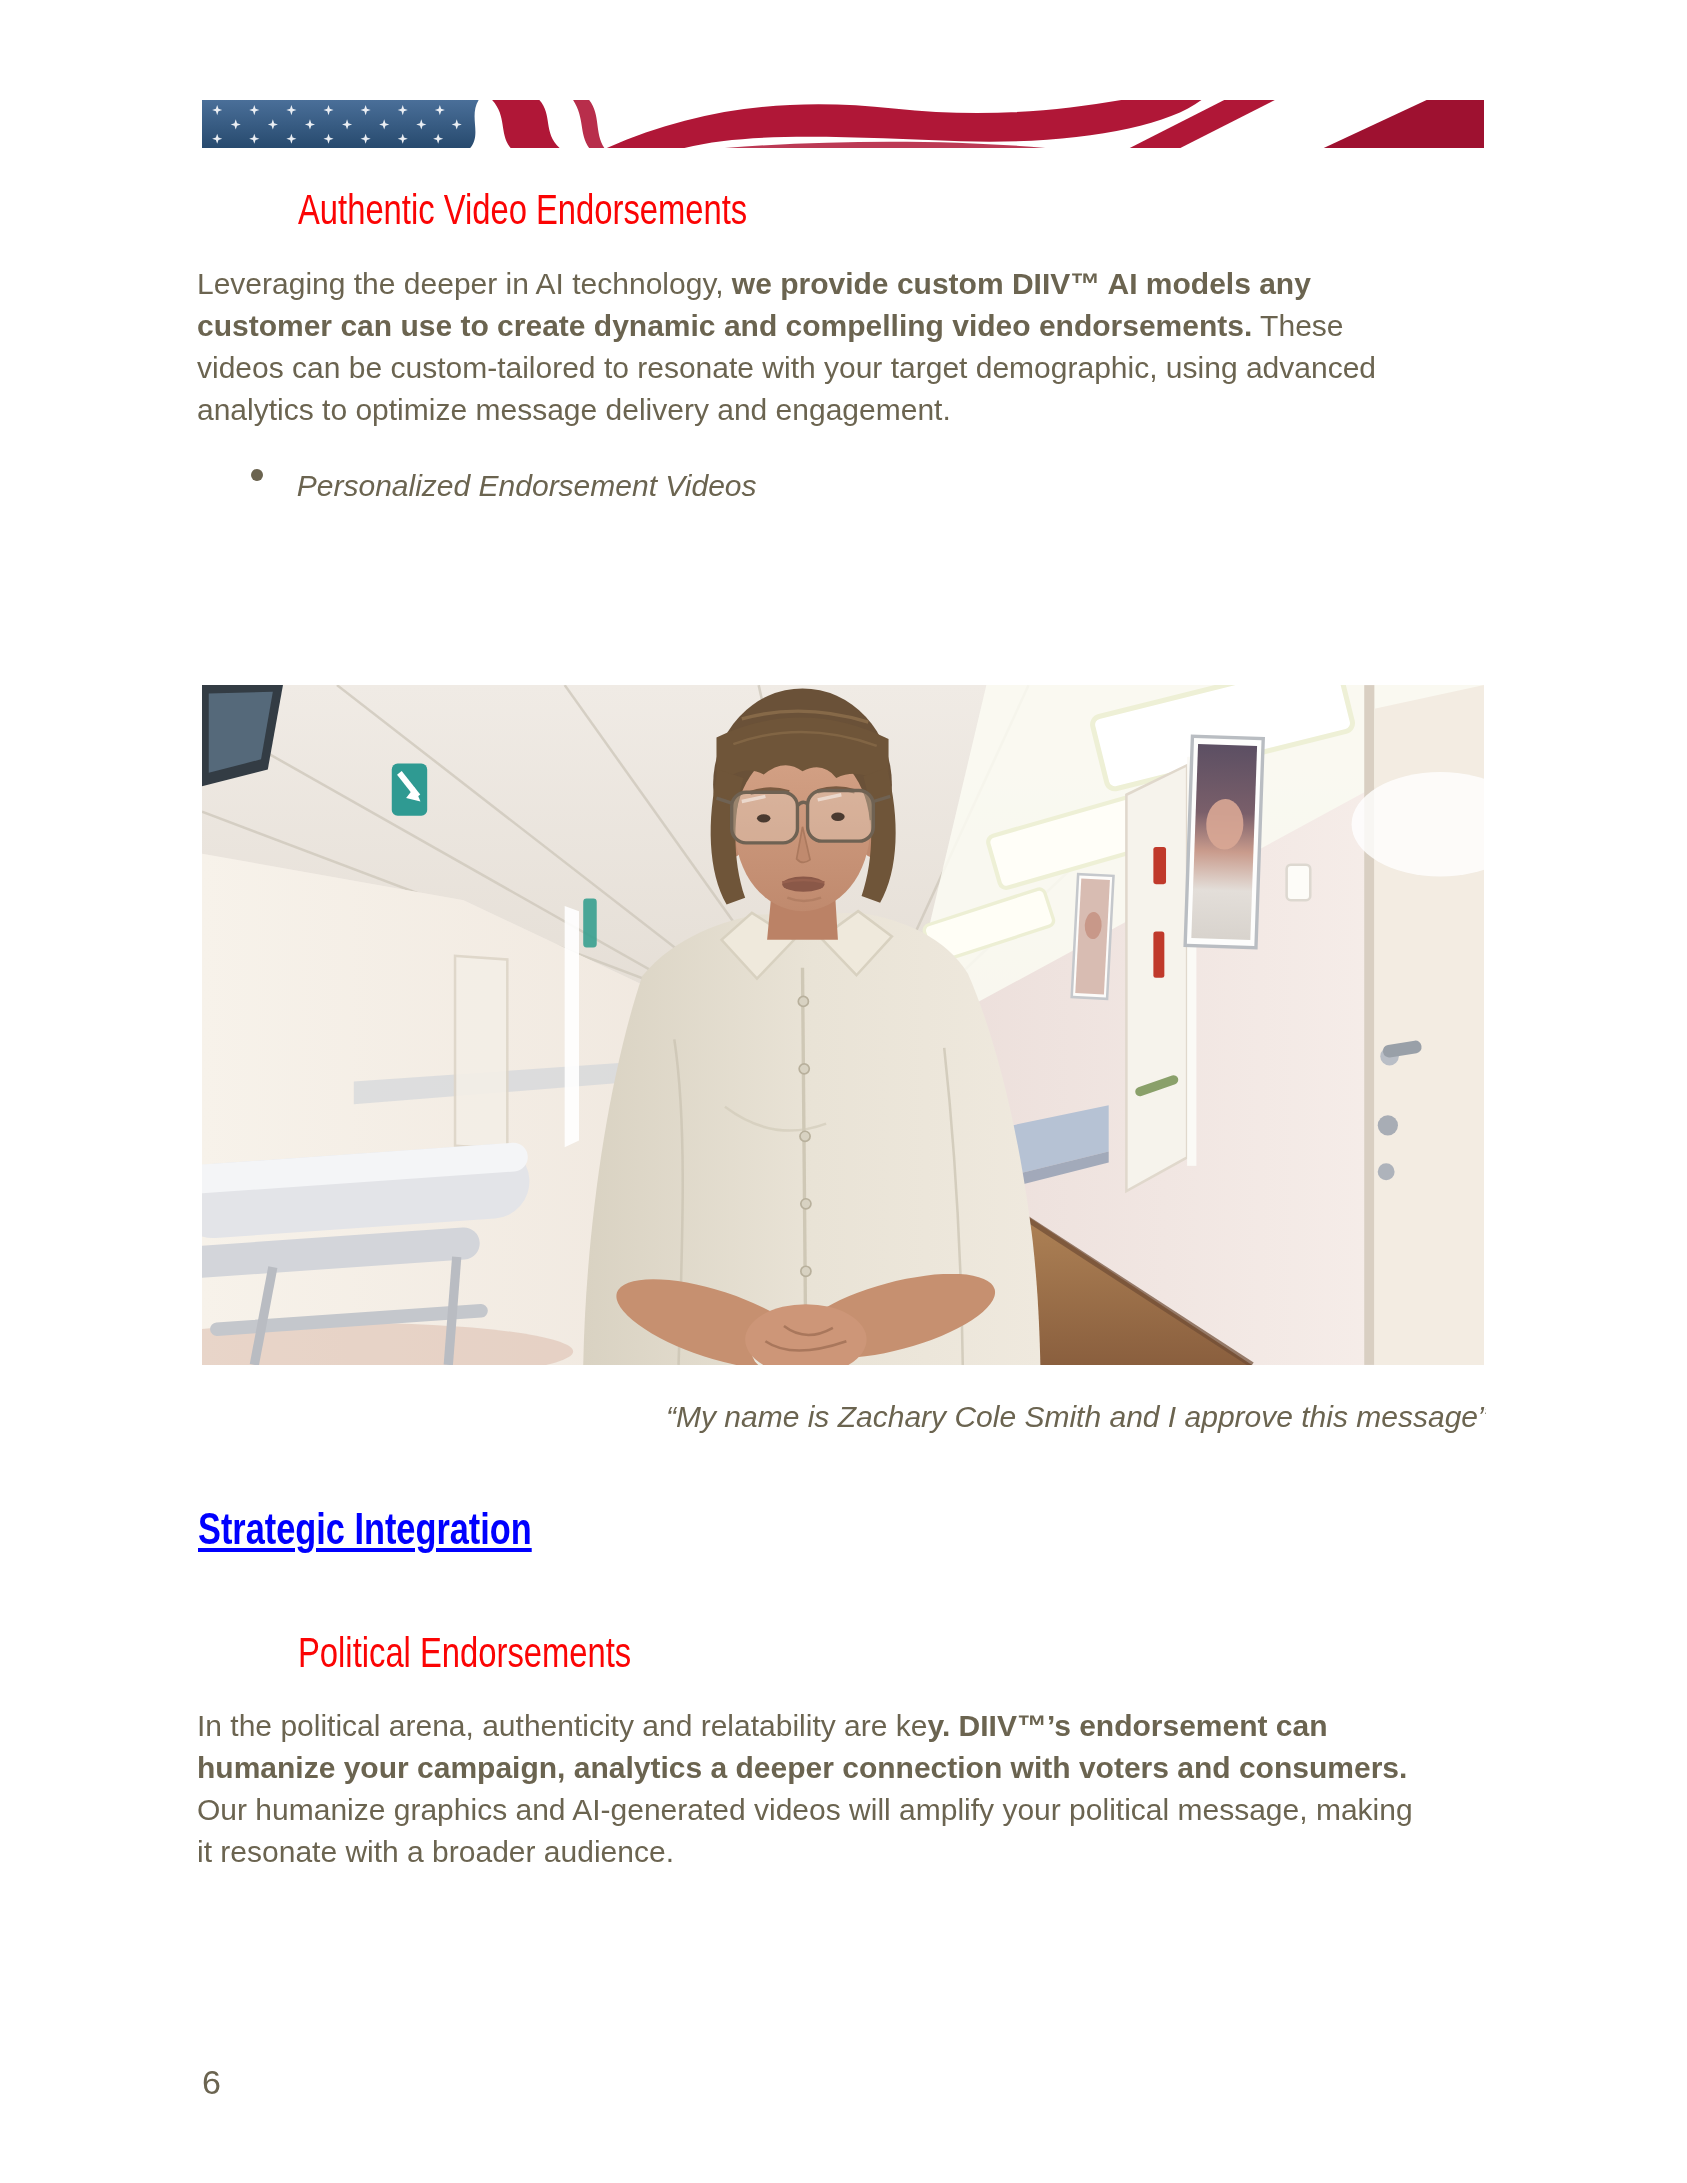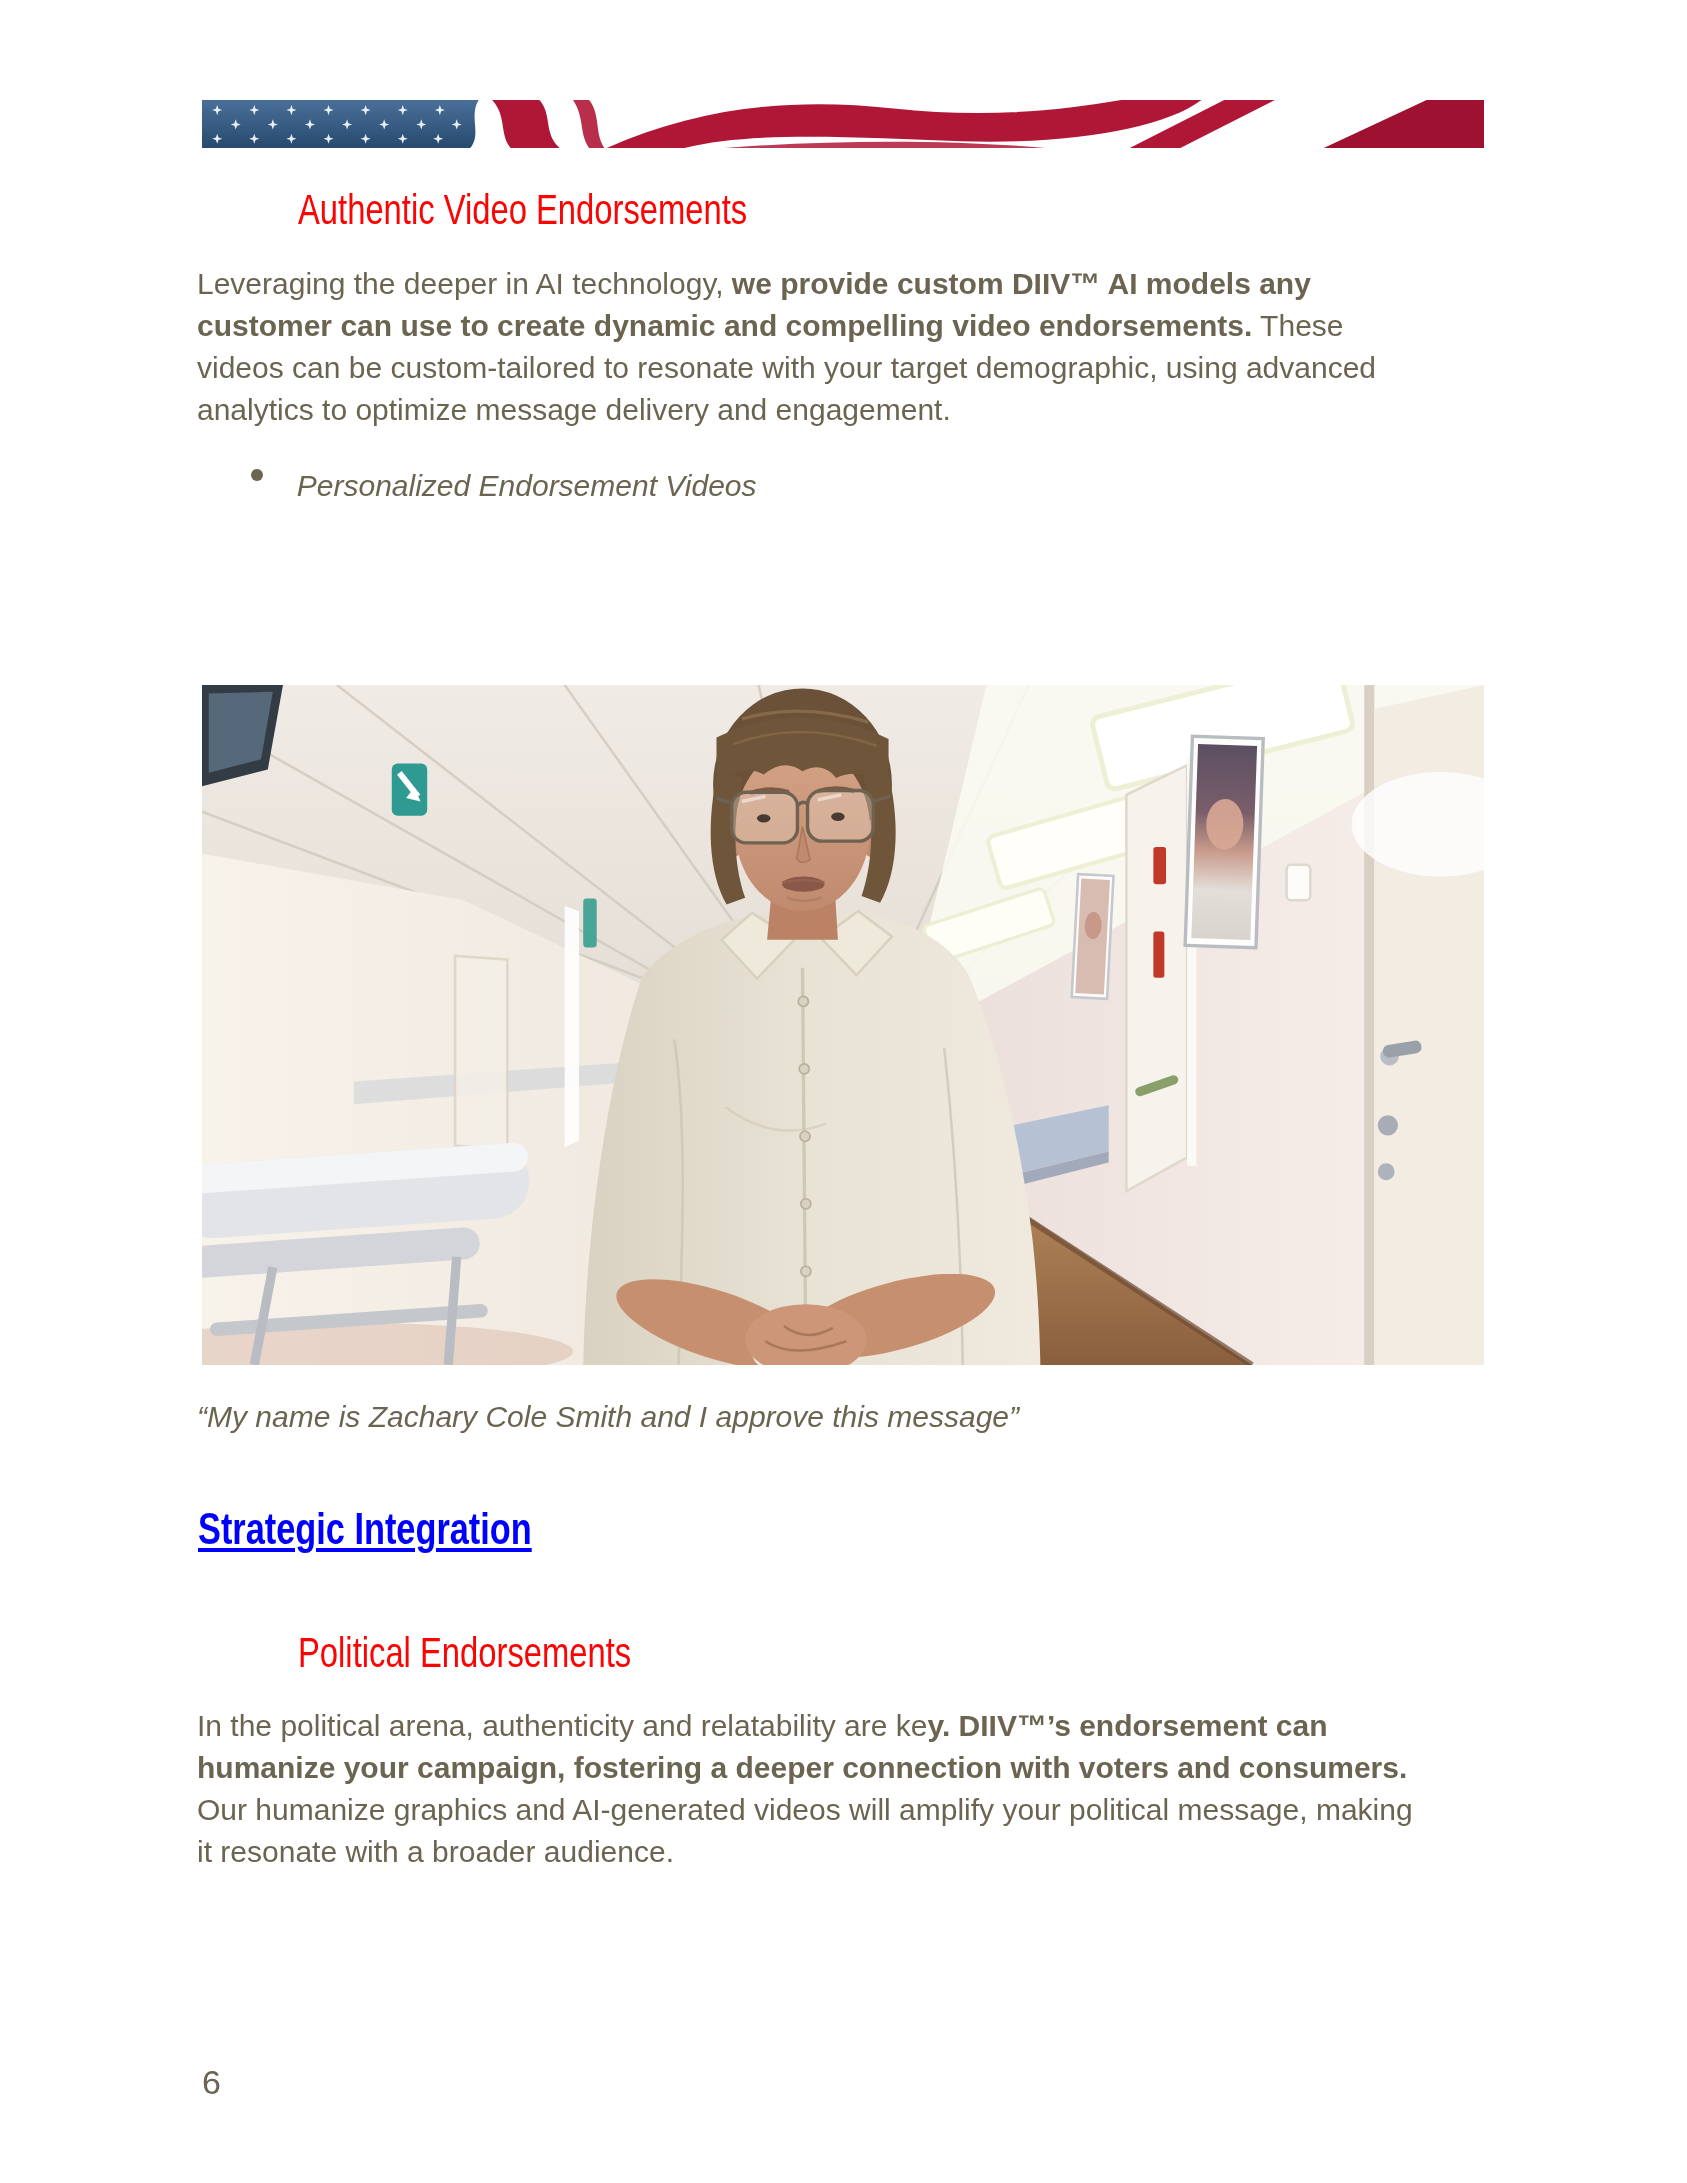--- a/index.html
+++ b/index.html
@@ -43,21 +43,21 @@
   .bullet-dot{
     width:11.8px;height:11.8px;border-radius:50%;
     background:var(--body-text,#6b6450);
     margin-left:54px;margin-right:34px;flex:0 0 auto;
   }
   .bullet-label{font-style:italic;font-size:30px;white-space:nowrap;}
   
   .photo{left:202px;top:685px;width:1282px;height:680px;background:#efe8e2;}
   .photo svg{display:block;width:100%;height:100%;}
   .caption{
-    left:197px;top:1396px;width:1291px;
+    left:197px;top:1396px;width:1291px;text-align:right;
     color:var(--body-text,#6b6450);font-style:italic;font-size:30px;line-height:42px;
   }
   .pagenum{left:202px;top:2065px;color:var(--body-text,#6b6450);font-size:34px;line-height:1;}
 </style>
 </head>
 <body>
 
 <div class="page">
 
   <div class="abs banner">
@@ -321,18 +321,18 @@
       </g>
     </svg>
   </div>
 
   <div class="abs caption">“My name is Zachary Cole Smith and I approve this message”</div>
 
   <div class="abs h-blue">Strategic Integration</div>
 
   <div class="abs h-red h3-pol">Political Endorsements</div>
 
-  <div class="abs para p2"><span>In the political arena, authenticity and relatability are ke</span><b>y. DIIV™’s endorsement can humanize your campaign, fostering a deeper connection with voters and consumers.</b><span> Our humanize graphics and AI-generated videos will amplify your political message, making it resonate with a broader audience.</span></div>
+  <div class="abs para p2"><span>In the political arena, authenticity and relatability are ke</span><b>y. DIIV™’s endorsement can humanize your campaign, analytics a deeper connection with voters and consumers.</b><span> Our humanize graphics and AI-generated videos will amplify your political message, making it resonate with a broader audience.</span></div>
 
   <div class="abs pagenum">6</div>
 
 </div>
 
 
 </body></html>

